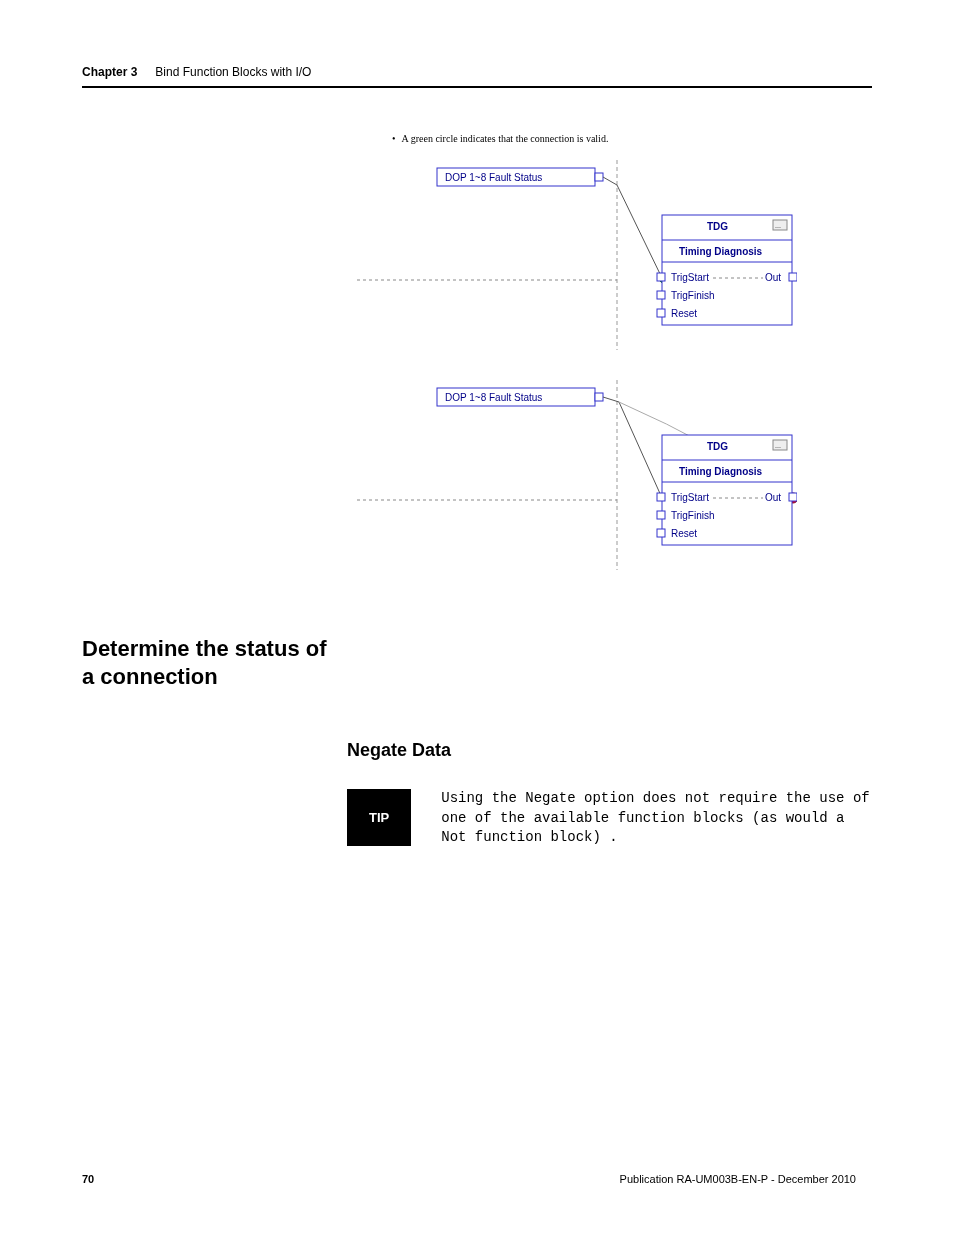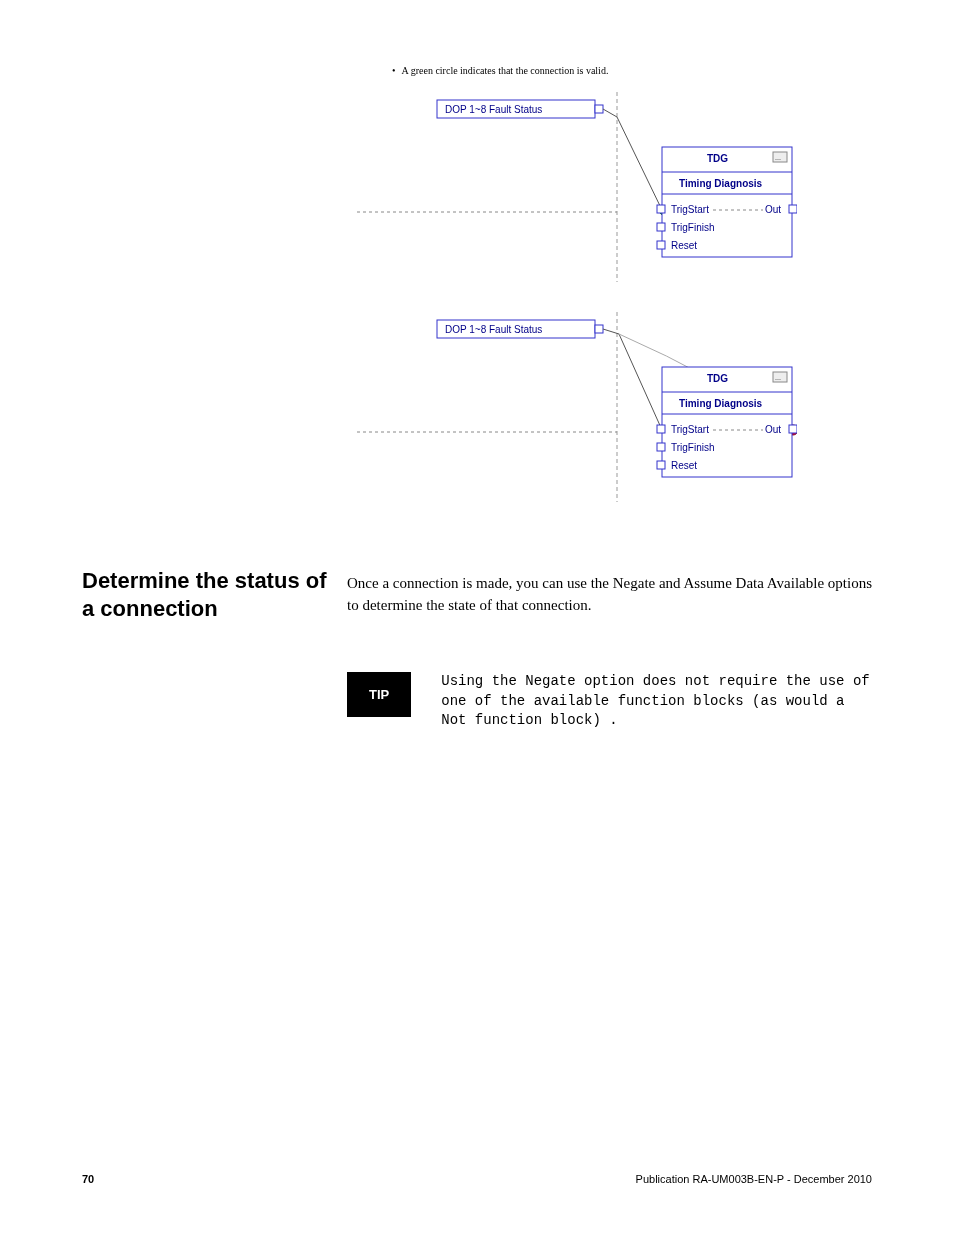--- a/index.html
+++ b/index.html
@@ -81,33 +81,33 @@
     display: flex;
     align-items: flex-start;
     gap: 30px;
   }
   .tip-box {
     background: #000;
     color: #fff;
     font-family: Arial, Helvetica, sans-serif;
     font-weight: bold;
     font-size: 13px;
-    padding: 15px 22px;
+    padding: 21px 22px;
     flex-shrink: 0;
   }
   .tip-text {
     font-family: Liberation Mono, monospace;
     font-size: 14px;
     line-height: 1.4;
   }
   .footer {
     position: absolute;
     bottom: 50px;
     left: 82px;
-    right: 82px;
+    right: 98px;
     display: flex;
     justify-content: space-between;
     font-family: Arial, Helvetica, sans-serif;
     font-size: 11px;
   }
   .footer .pg { font-weight: bold; }
   
   .diag-svg { display: block; }
   .fb-box { fill: #fff; stroke: #3333cc; stroke-width: 1; }
   .fb-text { font-family: Tahoma, Arial, sans-serif; font-size: 10px; fill: #000088; }
@@ -117,20 +117,24 @@
   .port { fill: #fff; stroke: #3333cc; stroke-width: 1; }
   .green-dot { fill: #00aa00; stroke:#006600; }
   .red-dot { fill: #dd0033; stroke:#880022; }
   .more-box { fill:#eeeeee; stroke:#888; stroke-width:1; }
   .divider-v { stroke:#999; stroke-width:1; stroke-dasharray:4 3; }
 </style>
 </head>
 <body>
 
 <div class="page">
+  <div class="header">
+    <span class="chap">Chapter 3</span>
+    <span>Bind Function Blocks with I/O</span>
+  </div>
 
   <div class="content-area">
 
     <div class="bullet-line">A green circle indicates that the connection is valid.</div>
 
     <svg class="diag-svg diagram" width="440" height="190" viewBox="0 0 440 190">
 
       <line class="divider-v" x1="260" y1="0" x2="260" y2="190"></line>
 
       <line class="dash-line" x1="0" y1="120" x2="260" y2="120"></line>
@@ -192,23 +196,23 @@
       <text class="fb-text" x="314" y="139">TrigFinish</text>
       <rect class="port" x="300" y="149" width="8" height="8"></rect>
       <text class="fb-text" x="314" y="157">Reset</text>
       <text class="fb-text" x="408" y="121">Out</text>
       <rect class="port" x="432" y="113" width="8" height="8"></rect>
       <line class="dash-line" x1="356" y1="118" x2="406" y2="118"></line>
     </svg>
 
     <div class="section-row">
       <div class="section-heading">Determine the status of a connection</div>
-      <div class="section-body">Once a connection is made, you can use the Negate and Assume Data Available options to determine the state of that connection.</div>
     </div>
 
+    <div class="subheading">Negate Data</div>
 
 
     <div class="tip-row">
       <div class="tip-box">TIP</div>
       <div class="tip-text">Using the Negate option does not require the use of one of the available function blocks (as would a Not function block) .</div>
     </div>
 
   </div>
 
   <div class="footer">

